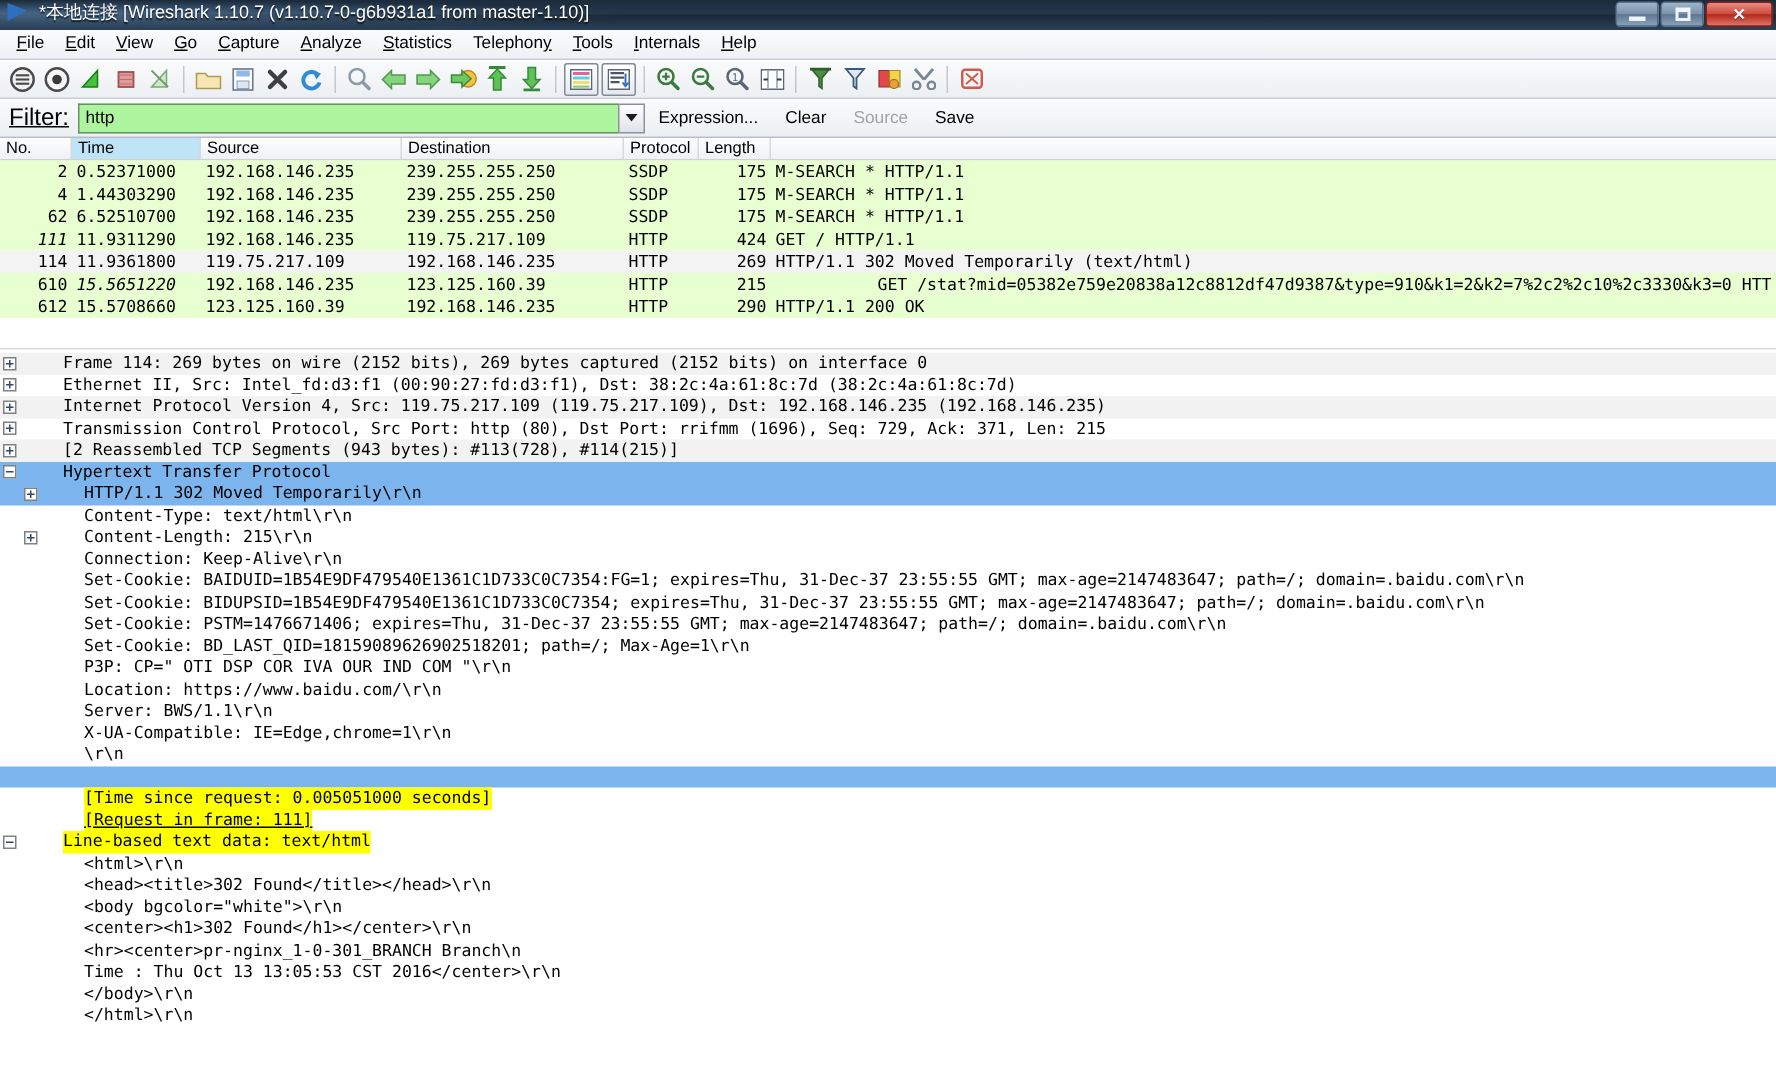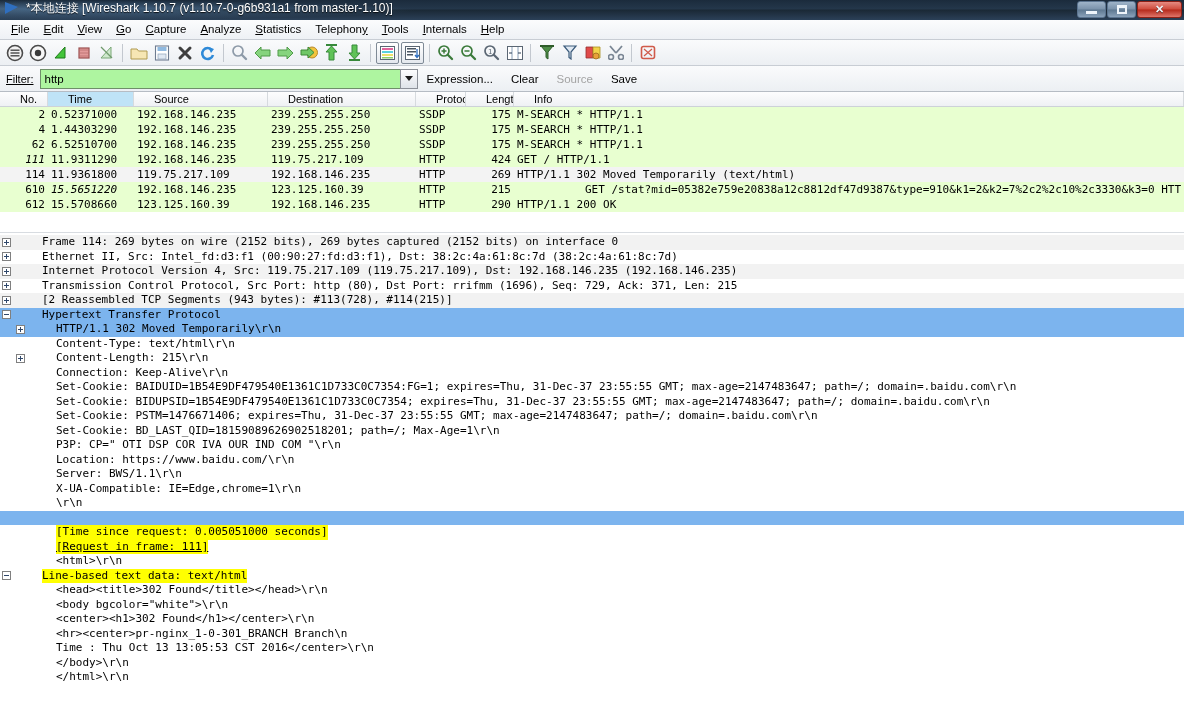--- a/index.html
+++ b/index.html
@@ -103,21 +103,21 @@
   }
 
   
   #filterbar {
     height: 26px;
     background: linear-gradient(to bottom, #fafbfc 0%, #eceff3 100%);
     border-bottom: 1px solid #b6bcc4;
     display: flex; align-items: center;
     padding-left: 6px; gap: 0;
   }
-  #filter-label { font-size: 11px; margin-right: 6px; text-decoration: underline; }
+  #filter-label { font-size: 16px; margin-right: 6px; text-decoration: underline; }
   #filter-wrap { display: flex; align-items: stretch; height: 20px; }
   #filter-input {
     width: 360px; height: 20px;
     background: #aef5a0; border: 1px solid #6f8f6a;
     border-right: none;
     font-family: "Liberation Sans", sans-serif; font-size: 11.5px;
     padding: 0 4px; color: #000; outline: none;
   }
   #filter-drop {
     width: 18px; border: 1px solid #8d9199;
@@ -139,21 +139,21 @@
     background: #fff;
   }
   #plist-header {
     display: flex; height: 15px;
     background: linear-gradient(to bottom,#fdfdfe,#eff1f4);
     border-bottom: 1px solid #cdd2d8;
     font-size: 11px;
   }
   .ph {
     border-right: 1px solid #d6dade;
-    padding-left: 20px; line-height: 14px;
+    padding-left: 4px; line-height: 14px;
     overflow: hidden; white-space: nowrap;
     flex: 0 0 auto;
   }
   .ph.sorted { background: #bfe3f7; }
   .prow {
     display: flex; height: 15px; line-height: 15px;
     font-family: "DejaVu Sans Mono", monospace; font-size: 11px;
     white-space: nowrap;
   }
   .prow.green { background: #e8ffd0; }
@@ -433,21 +433,20 @@
 </div>
 
 <div id="packet-list">
   <div id="plist-header">
       <div class="ph" style="width: 48px;">No.</div>
       <div class="ph sorted" style="width: 86px;">Time</div>
       <div class="ph" style="width: 134px;">Source</div>
       <div class="ph" style="width: 148px;">Destination</div>
       <div class="ph" style="width: 50px;">Protocol</div>
       <div class="ph" style="width: 48px;">Length</div>
-      <div class="ph" style="width: 670px;">Info</div>
     </div>
   <div id="plist-body">
       <div class="prow green">
         <div class="pc num" style="width: 48px;">2</div>
         <div class="pc " style="width: 86px;">0.52371000</div>
         <div class="pc " style="width: 134px;">192.168.146.235</div>
         <div class="pc " style="width: 148px;">239.255.255.250</div>
         <div class="pc " style="width: 50px;">SSDP</div>
         <div class="pc len" style="width: 48px;">175</div>
         <div class="pc " style="width: 670px;">M-SEARCH * HTTP/1.1</div>
@@ -594,30 +593,30 @@
       <span class="ttext hl-green">[HTTP response 1/1]</span>
     </div>
     <div class="trow ind2">
       <span class="noexp"></span>
       <span class="ttext hl-yellow">[Time since request: 0.005051000 seconds]</span>
     </div>
     <div class="trow ind2">
       <span class="noexp"></span>
       <span class="ttext hl-yellow lnk">[Request in frame: 111]</span>
     </div>
-    <div class="trow ind2">
-      <span class="noexp"></span>
-      <span class="ttext">&lt;html&gt;\r\n</span>
-    </div>
     <div class="trow ind1">
       <span class="expander"></span>
       <span class="ttext hl-yellow">Line-based text data: text/html</span>
     </div>
     <div class="trow ind2">
       <span class="noexp"></span>
+      <span class="ttext">&lt;html&gt;\r\n</span>
+    </div>
+    <div class="trow ind2">
+      <span class="noexp"></span>
       <span class="ttext">&lt;head&gt;&lt;title&gt;302 Found&lt;/title&gt;&lt;/head&gt;\r\n</span>
     </div>
     <div class="trow ind2">
       <span class="noexp"></span>
       <span class="ttext">&lt;body bgcolor="white"&gt;\r\n</span>
     </div>
     <div class="trow ind2">
       <span class="noexp"></span>
       <span class="ttext">&lt;center&gt;&lt;h1&gt;302 Found&lt;/h1&gt;&lt;/center&gt;\r\n</span>
     </div>

